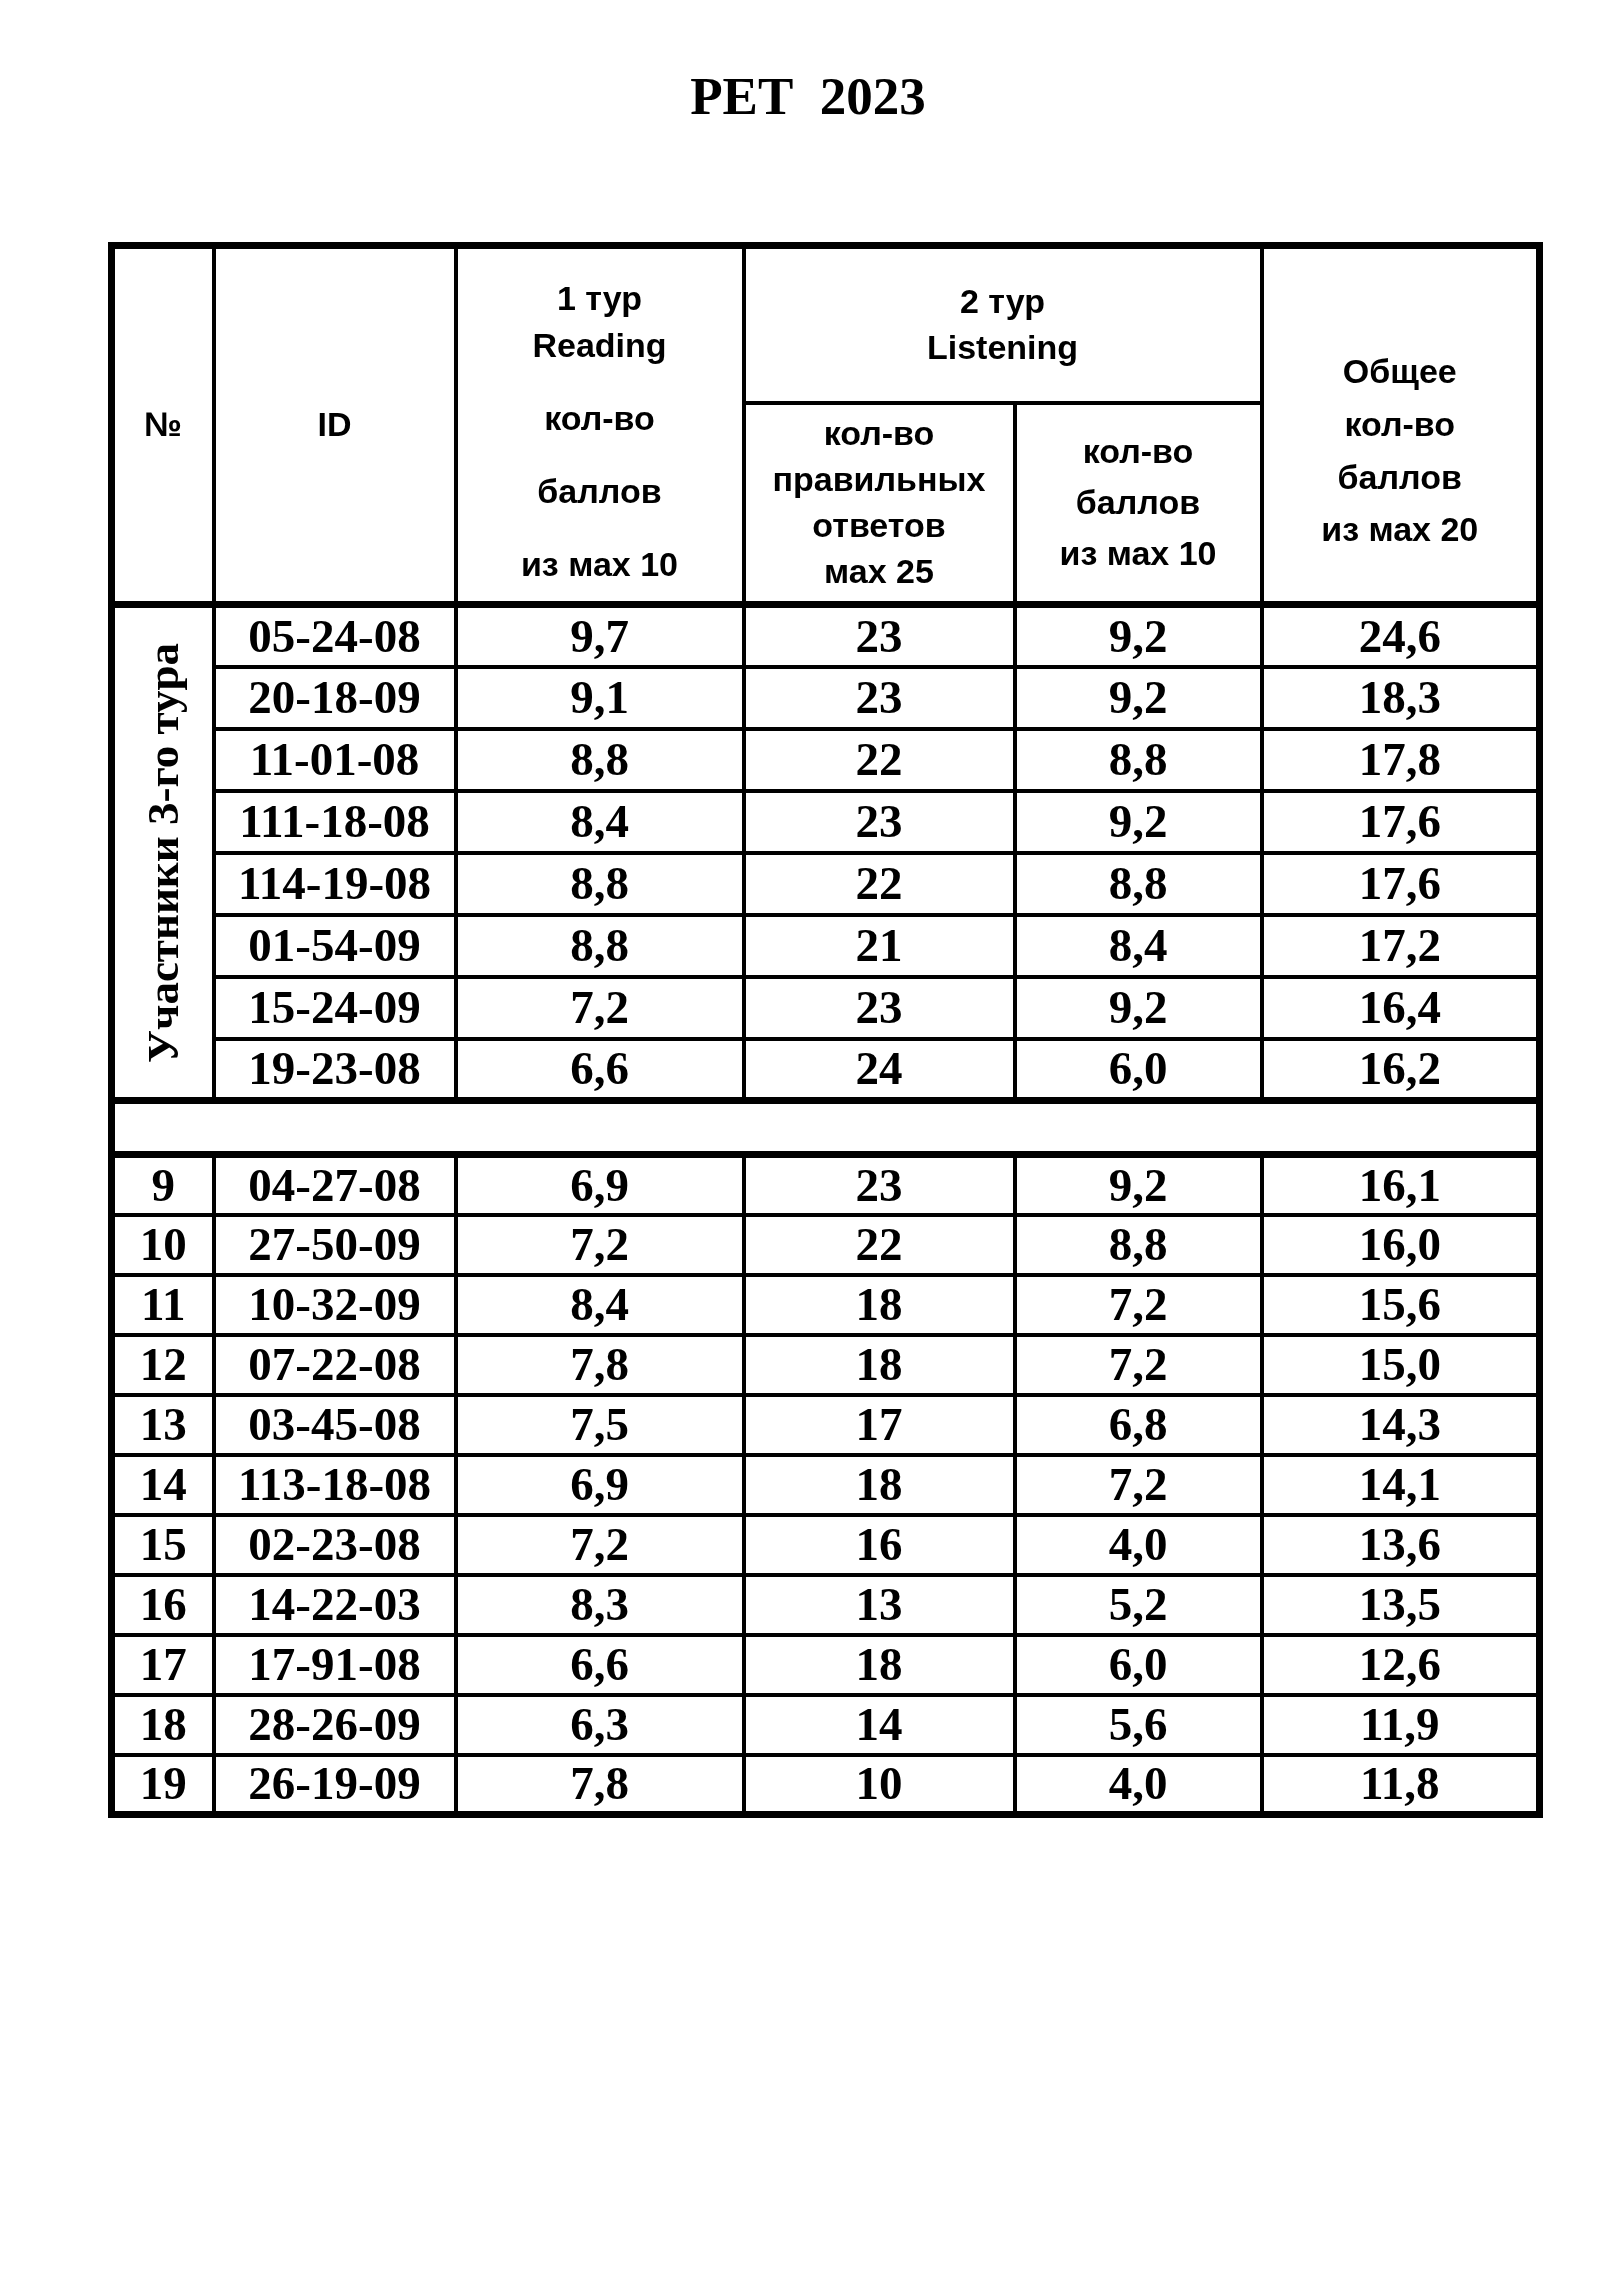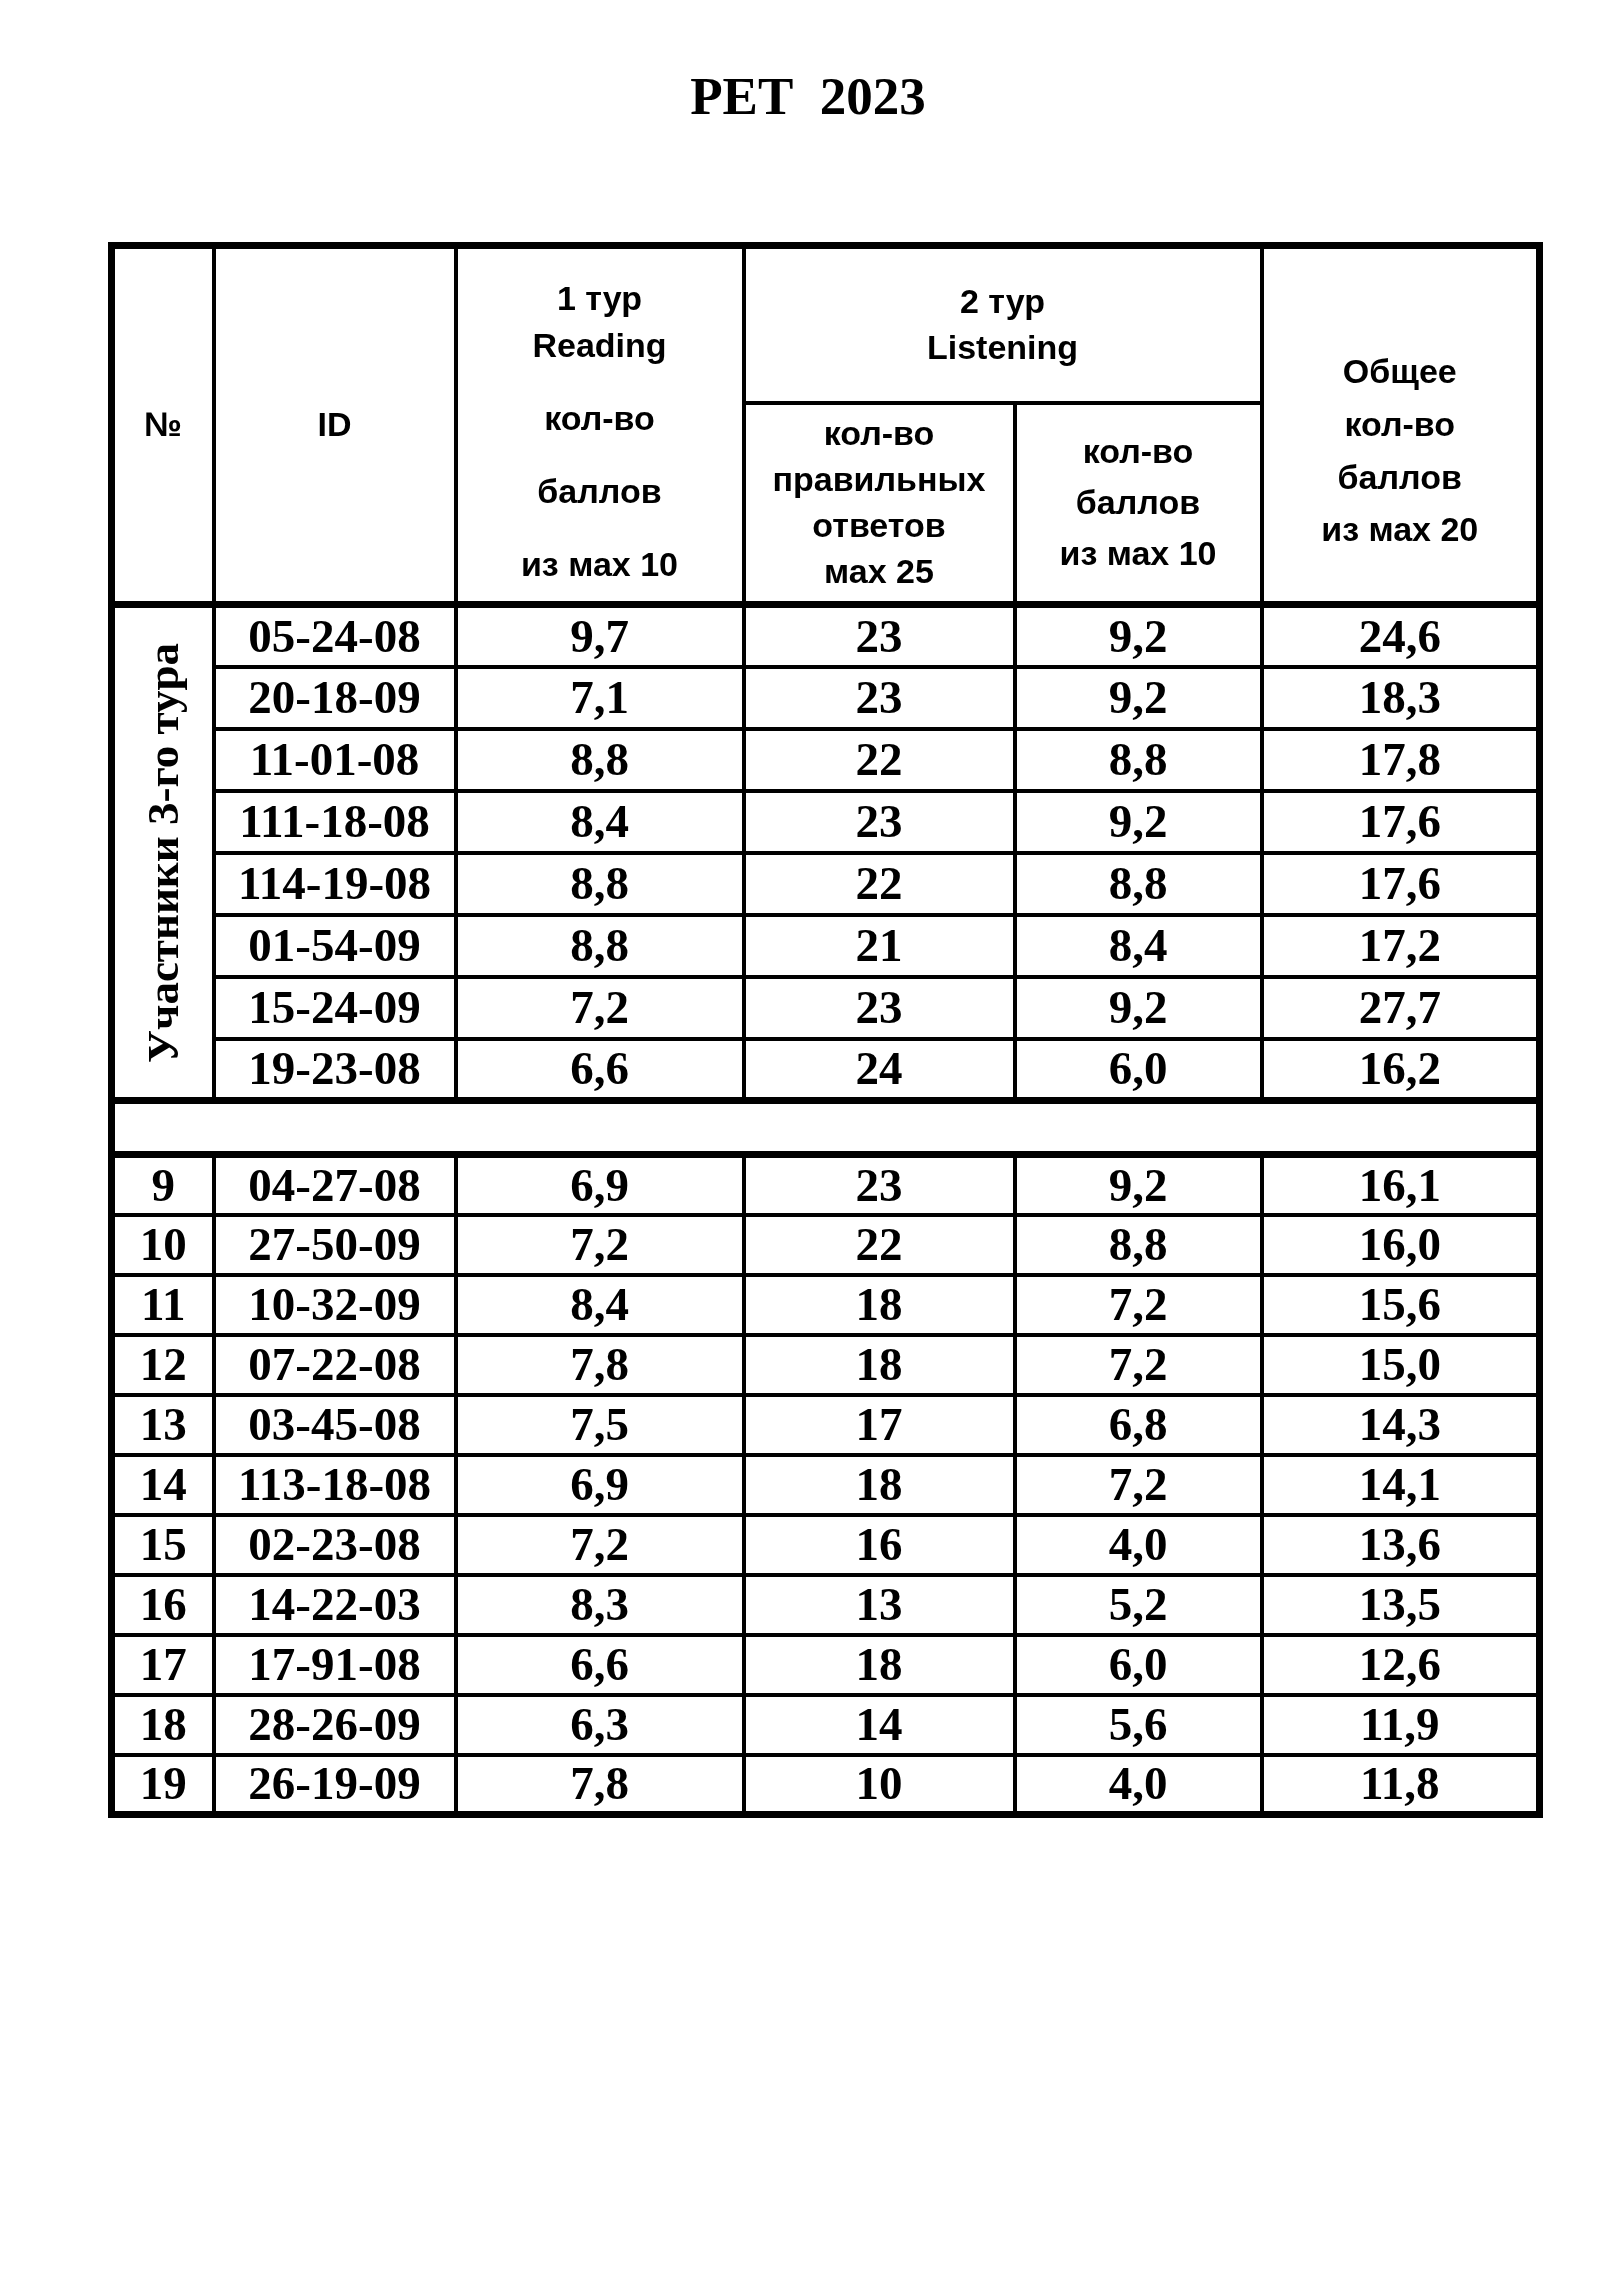--- a/index.html
+++ b/index.html
@@ -141,21 +141,21 @@
           <div class="vlabel">Участники 3-го тура</div>
         </td>
         <td class="dat">05-24-08</td>
         <td class="dat">9,7</td>
         <td class="dat">23</td>
         <td class="dat">9,2</td>
         <td class="dat">24,6</td>
       </tr>
       <tr class="r1">
         <td class="dat">20-18-09</td>
-        <td class="dat">7,1</td>
+        <td class="dat">9,1</td>
         <td class="dat">23</td>
         <td class="dat">9,2</td>
         <td class="dat">18,3</td>
       </tr>
       <tr class="r1">
         <td class="dat">11-01-08</td>
         <td class="dat">8,8</td>
         <td class="dat">22</td>
         <td class="dat">8,8</td>
         <td class="dat">17,8</td>
@@ -179,21 +179,21 @@
         <td class="dat">8,8</td>
         <td class="dat">21</td>
         <td class="dat">8,4</td>
         <td class="dat">17,2</td>
       </tr>
       <tr class="r1">
         <td class="dat">15-24-09</td>
         <td class="dat">7,2</td>
         <td class="dat">23</td>
         <td class="dat">9,2</td>
-        <td class="dat">27,7</td>
+        <td class="dat">16,4</td>
       </tr>
       <tr class="r1">
         <td class="dat">19-23-08</td>
         <td class="dat">6,6</td>
         <td class="dat">24</td>
         <td class="dat">6,0</td>
         <td class="dat">16,2</td>
       </tr>
 
       <tr>

